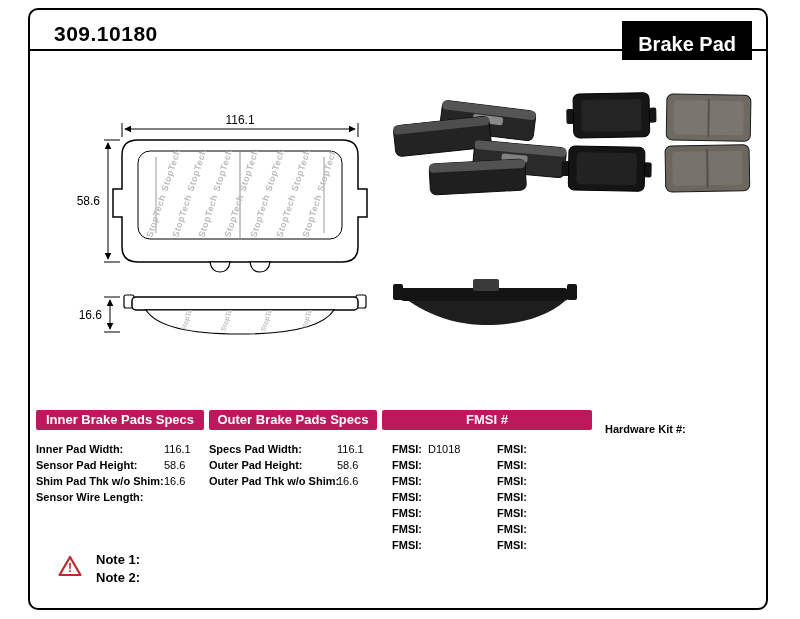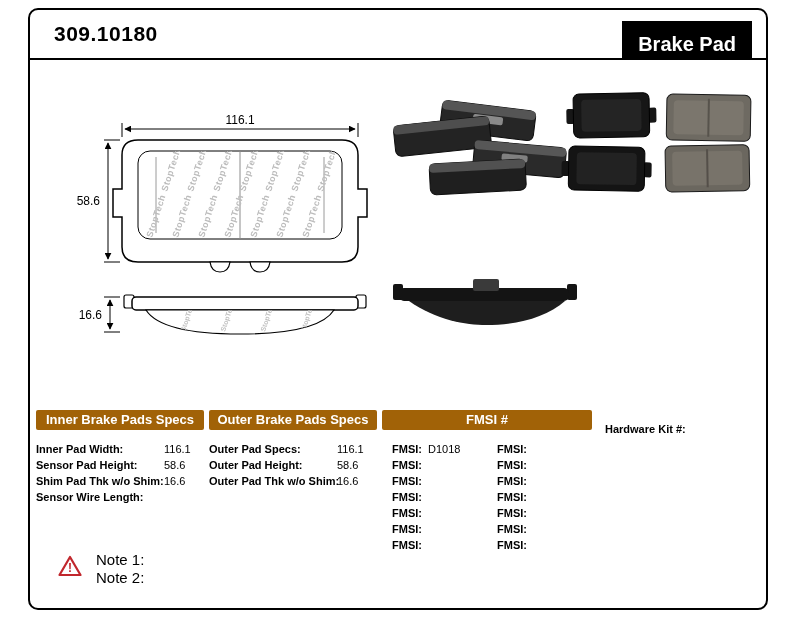--- a/index.html
+++ b/index.html
@@ -1,43 +1,43 @@
 <!DOCTYPE html>
 <html><head>
 <meta charset="utf-8">
 <style>
   * { margin:0; padding:0; box-sizing:border-box; }
   html,body { width:800px; height:619px; background:#fff; color:#000;
               font-family:"Liberation Sans", sans-serif; overflow:hidden; }
   .sheet { position:absolute; left:28px; top:8px; width:740px; height:602px;
            border:2px solid #000; border-radius:10px; background:#fff; }
-  .sheet-header { position:relative; height:50px; border-bottom:2px solid #000; }
+  .sheet-header { position:relative; height:41px; border-bottom:2px solid #000; }
   .part-number { position:absolute; left:24px; top:12px; font-size:21px; font-weight:bold; letter-spacing:.5px; }
   .product-badge { position:absolute; right:14px; top:11px; background:#000; color:#fff;
                    font-size:20px; font-weight:bold; padding:12px 16px 4px; }
   .diagram-svg { position:absolute; left:30px; top:95px; }
   .photos-svg  { position:absolute; left:355px; top:78px; }
   .tables { position:absolute; left:6px; top:400px; width:726px; display:flex; gap:5px; }
   .col-inner,.col-outer { width:168px; }
   .col-fmsi { width:210px; }
   .col-related { width:160px; }
-  .tbl-hd { background:#a16207; color:#fff; font-weight:bold; font-size:13px;
+  .tbl-hd { background:#be185d; color:#fff; font-weight:bold; font-size:13px;
             text-align:center; height:20px; line-height:20px; border-radius:2px; }
   .tbl-body { margin-top:11px; font-size:11px; }
   .spec-row { display:flex; line-height:16px; }
   .spec-lbl { width:128px; text-align:left; font-weight:bold; padding-right:4px; white-space:nowrap; }
   .spec-val { white-space:nowrap; }
   .fmsi-row { display:flex; line-height:16px; }
   .fmsi-half { width:105px; display:flex; }
   .fmsi-lbl { width:46px; text-align:right; font-weight:bold; padding-right:6px; }
   .rel-row { line-height:16px; padding-left:8px; }
   .rel-lbl { font-weight:bold; }
   .notes { position:absolute; left:28px; top:541px; display:flex; gap:14px; }
   .warn-wrap { padding-top:4px; }
-  .note-lines { font-size:15px; font-weight:normal; line-height:18px; }
+  .note-lines { font-size:13px; font-weight:bold; line-height:18px; }
 </style>
 </head>
 <body>
 
 <div class="sheet">
 
   <div class="sheet-header">
     <div class="part-number">309.10180</div>
     <div class="product-badge">Brake Pad</div>
   </div>
@@ -185,21 +185,21 @@
           <span class="spec-lbl">Sensor Wire Length:</span>
           <span class="spec-val"></span>
         </div>
       </div>
     </div>
 
     <div class="col-outer">
       <div class="tbl-hd">Outer Brake Pads Specs</div>
       <div class="tbl-body">
         <div class="spec-row">
-          <span class="spec-lbl">Outer Pad Specs:</span>
+          <span class="spec-lbl">Specs Pad Width:</span>
           <span class="spec-val">116.1</span>
         </div>
         <div class="spec-row">
           <span class="spec-lbl">Outer Pad Height:</span>
           <span class="spec-val">58.6</span>
         </div>
         <div class="spec-row">
           <span class="spec-lbl">Outer Pad Thk w/o Shim:</span>
           <span class="spec-val">16.6</span>
         </div>

